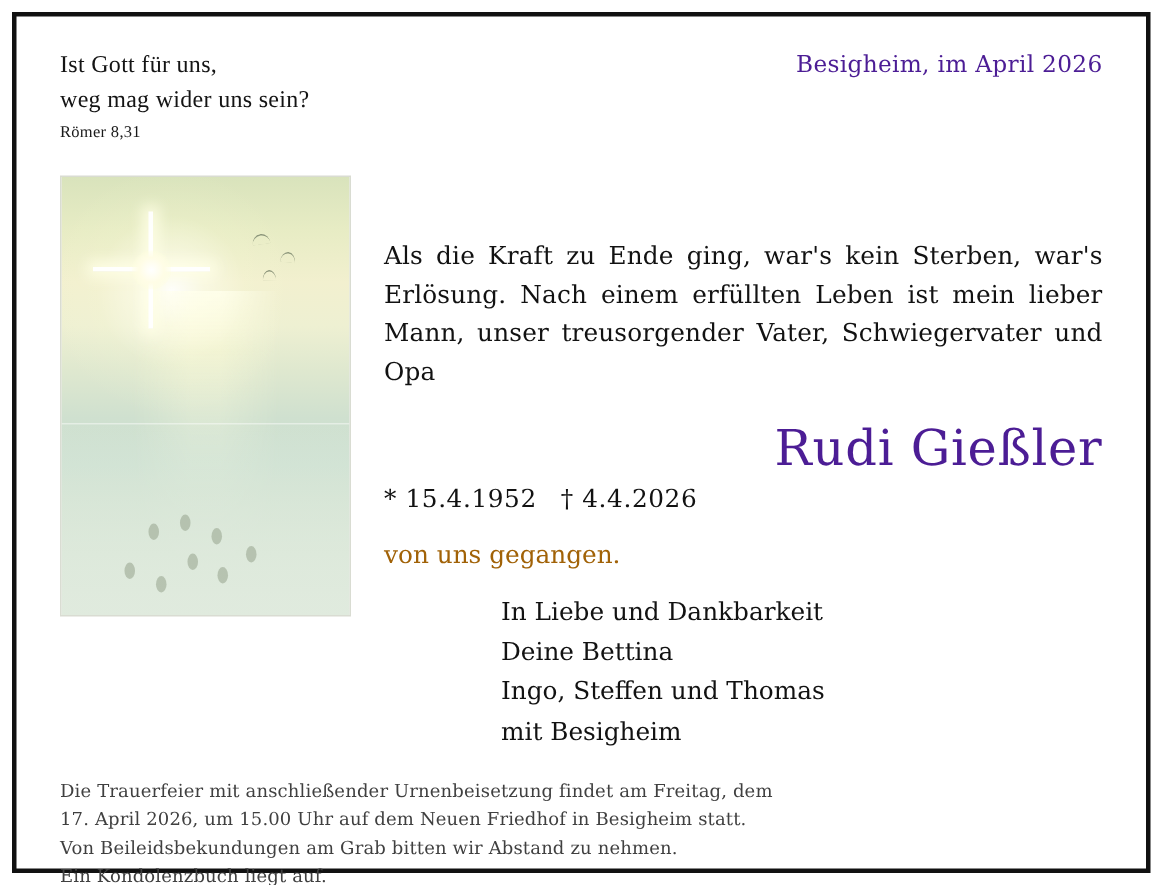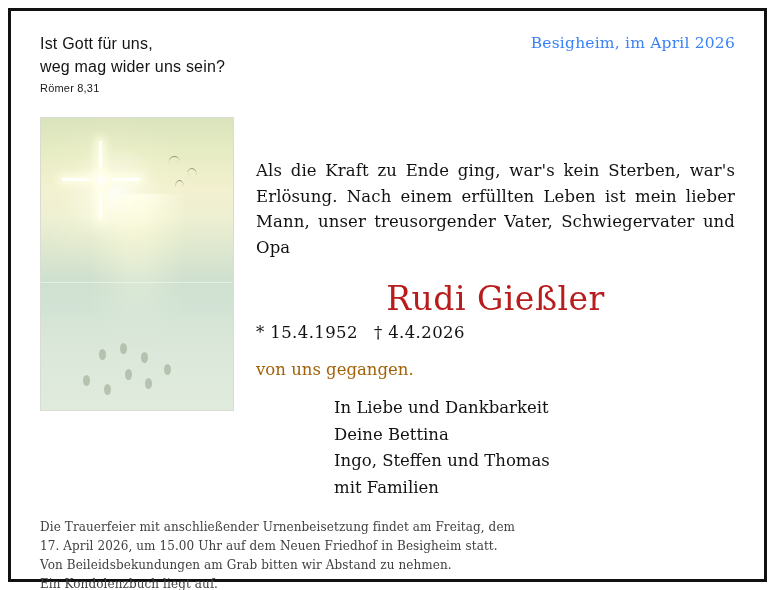--- a/index.html
+++ b/index.html
@@ -40,39 +40,39 @@
     padding: 22px 28px 16px 28px;
   }
 
   
   .top-row {
     display: flex;
     justify-content: space-between;
     align-items: flex-start;
   }
   .verse {
-    font-family: Liberation Sans, sans-serif;
+    font-family: Liberation Serif, serif;
     font-size: 16px;
     line-height: 1.45;
     color: #141414;
     letter-spacing: 0.2px;
   }
   .verse-line {
     display: block;
     white-space: nowrap;
   }
   .verse-ref {
     display: block;
     font-size: 11px;
     margin-top: 3px;
     color: #1a1a1a;
   }
   .place-date {
     font-size: 15.5px;
-    color: #3b82f6;
+    color: #4c1d95;
     padding-top: 2px;
     white-space: nowrap;
     letter-spacing: 0.2px;
   }
 
   
   .body-area {
     margin-top: 18px;
     position: relative;
   }
@@ -181,26 +181,26 @@
   .lead {
     font-size: 16.5px;
     line-height: 1.55;
     text-align: justify;
     text-justify: inter-word;
     color: #121212;
     letter-spacing: 0.1px;
     margin-top: 43px;
   }
   .name {
-    text-align: center;
+    text-align: right;
     font-size: 33px;
     line-height: 1.1;
     margin: 20px 0 6px 0;
     letter-spacing: 0.5px;
-    color: #b91c1c;
+    color: #4c1d95;
   }
   .dates {
     text-align: left;
     font-size: 16.5px;
     margin-bottom: 18px;
     letter-spacing: 0.4px;
     color: #121212;
   }
   .dates .sep { display: inline-block; width: 16px; }
   .closing-line {
@@ -272,21 +272,21 @@
         <div class="dates">
           <span>* 15.4.1952</span><span class="sep"></span><span>† 4.4.2026</span>
         </div>
 
         <div class="closing-line">von uns gegangen.</div>
 
         <div class="mourners">
           <div>In Liebe und Dankbarkeit</div>
           <div>Deine Bettina</div>
           <div>Ingo, Steffen und Thomas</div>
-          <div>mit Familien</div>
+          <div>mit Besigheim</div>
         </div>
       </div>
     </div>
 
     <div class="footer">
       <div>Die Trauerfeier mit anschließender Urnenbeisetzung findet am Freitag, dem</div>
       <div>17. April 2026, um 15.00 Uhr auf dem Neuen Friedhof in Besigheim statt.</div>
       <div>Von Beileidsbekundungen am Grab bitten wir Abstand zu nehmen.</div>
       <div>Ein Kondolenzbuch liegt auf.</div>
     </div>

